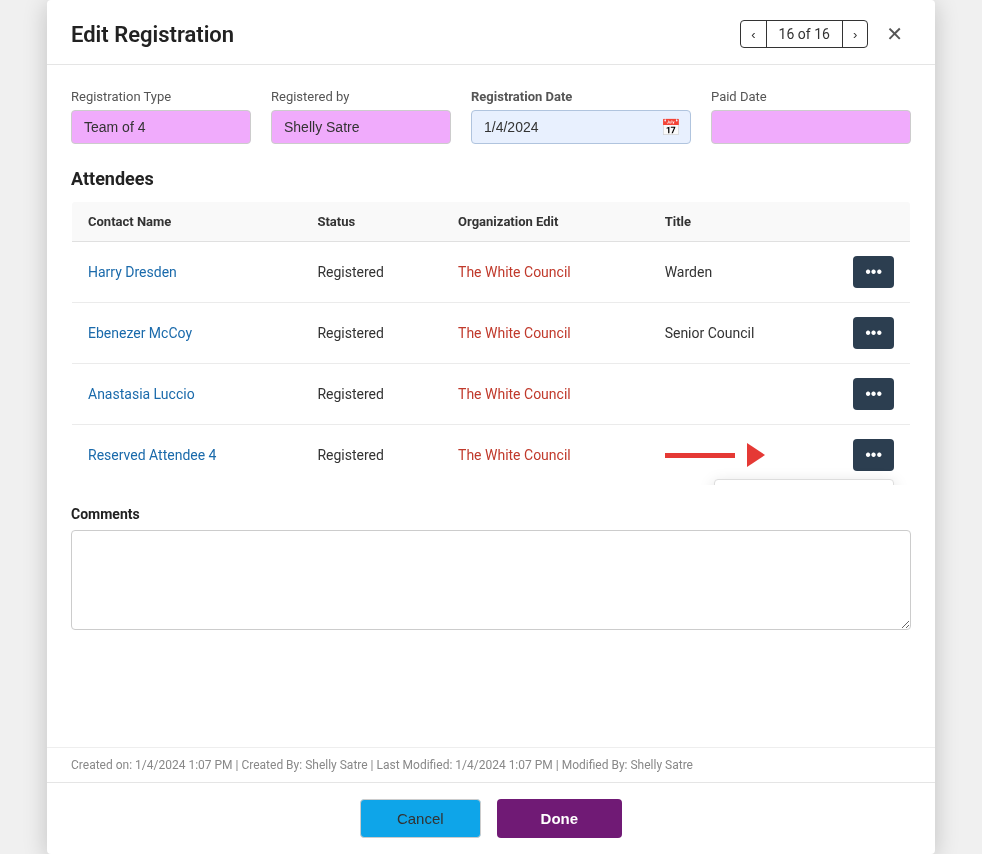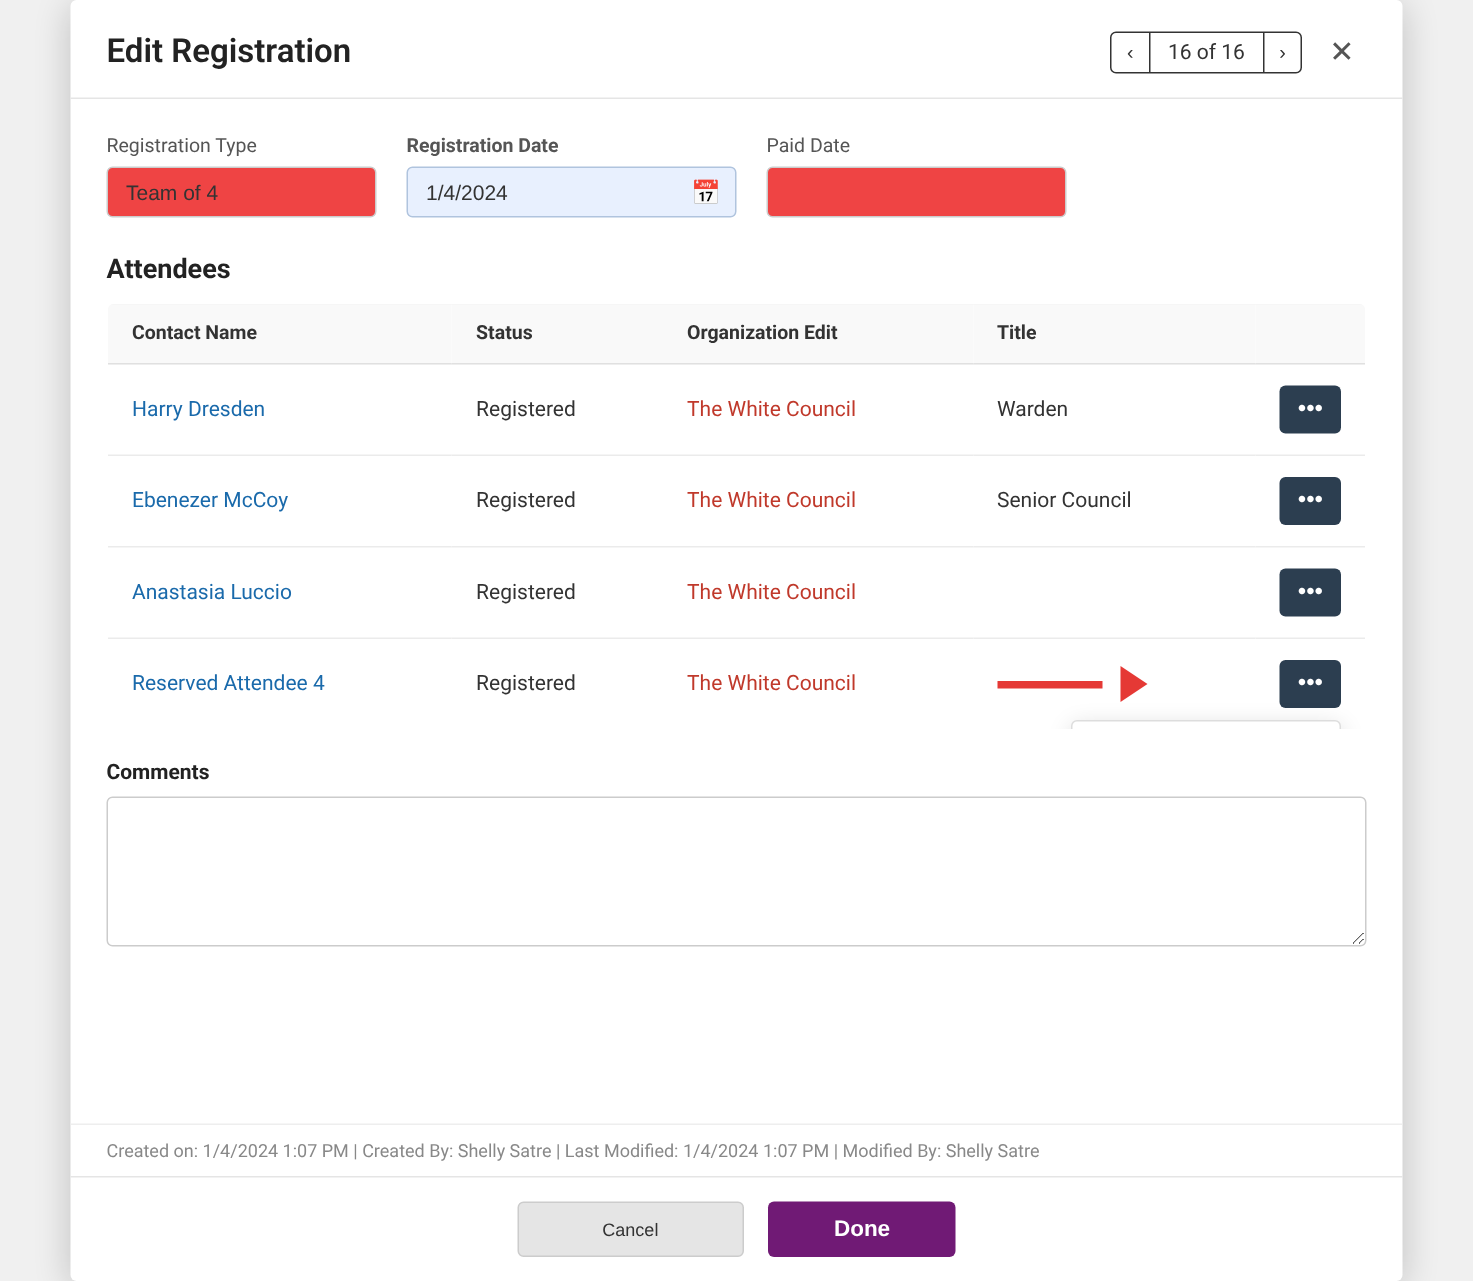--- a/index.html
+++ b/index.html
@@ -89,21 +89,21 @@
     .form-group label {
       font-size: 13px;
       color: #555;
     }
     .form-group input {
       border: 1px solid #ccc;
       border-radius: 4px;
       padding: 8px 12px;
       font-size: 14px;
       color: #333;
-      background: #ef4444;
+      background: #f0abfc;
     }
     .form-group.reg-type { width: 180px; }
     .form-group.reg-by { width: 180px; }
     .form-group.reg-date { width: 220px; }
     .form-group.paid-date { width: 200px; }
     .reg-date-input-wrap {
       position: relative;
       display: flex;
       align-items: center;
     }
@@ -190,25 +190,25 @@
       border-top: 1px solid #eee;
     }
     .modal-footer {
       display: flex;
       justify-content: center;
       gap: 16px;
       padding: 16px 24px;
       border-top: 1px solid #e5e5e5;
     }
     .btn-cancel {
-      padding: 10px 56px;
+      padding: 10px 36px;
       border: 1.5px solid #ccc;
-      background: #e5e5e5;
-      border-radius: 4px;
-      font-size: 12px;
+      background: #0ea5e9;
+      border-radius: 4px;
+      font-size: 15px;
       cursor: pointer;
       color: #333;
     }
     .btn-done {
       padding: 10px 44px;
       border: none;
       background: #701a75;
       border-radius: 4px;
       font-size: 15px;
       cursor: pointer;
@@ -266,20 +266,24 @@
       </button>
     </div>
   </div>
 
   <div class="modal-body">
 
     <div class="form-row">
       <div class="form-group reg-type">
         <label>Registration Type</label>
         <input type="text" readonly="" value="Team of 4" style="">
+      </div>
+      <div class="form-group reg-by">
+        <label>Registered by</label>
+        <input type="text" readonly="" value="Shelly Satre" style="">
       </div>
       <div class="form-group reg-date">
         <label style="font-weight:700;">Registration Date</label>
         <div class="reg-date-input-wrap">
           <input type="text" style="background: rgb(232, 240, 254); border-color: rgb(176, 196, 222);" value="1/4/2024">
           <span class="calendar-icon">📅</span>
         </div>
       </div>
       <div class="form-group paid-date">
         <label>Paid Date</label>

